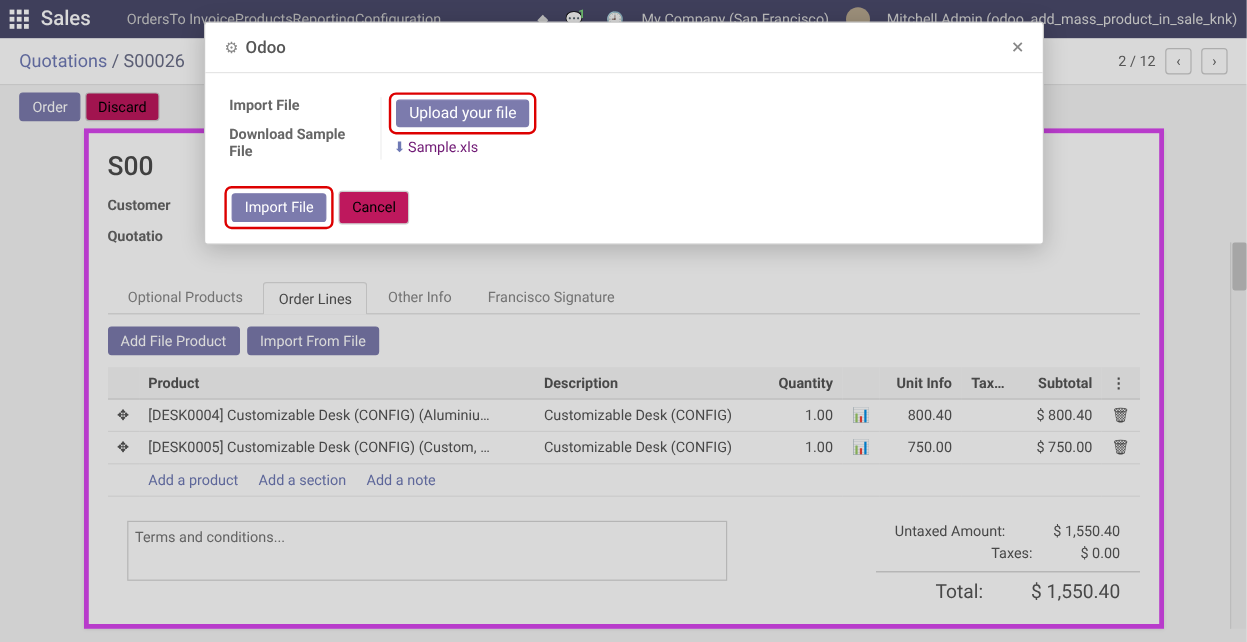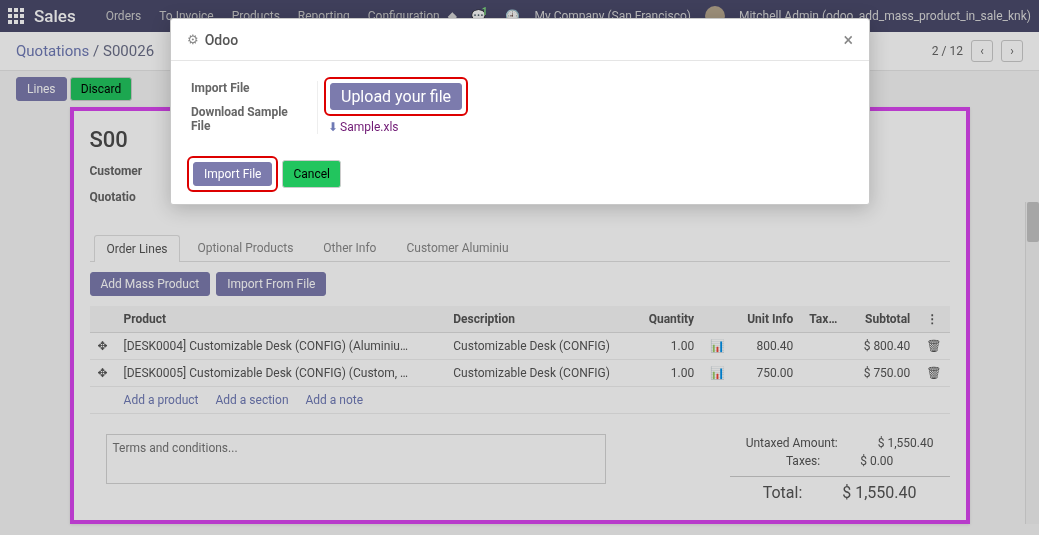--- a/index.html
+++ b/index.html
@@ -3,34 +3,34 @@
 <meta charset="utf-8">
 <style>
 * { margin:0; padding:0; box-sizing:border-box; font-family:-apple-system,BlinkMacSystemFont,"Segoe UI",Roboto,sans-serif; }
 body { width:1039px; height:535px; background:#f5f5f5; overflow:hidden; position:relative; font-size:13px; color:#4c4c4c; }
 
 .topbar { background:#4a4a6b; height:32px; display:flex; align-items:center; padding:0 8px; color:#fff; font-size:13px; }
 .apps-icon { width:16px; height:16px; display:inline-flex; flex-direction:column; justify-content:space-between; margin-right:10px; }
 .apps-icon span { display:flex; justify-content:space-between; }
 .apps-icon i { width:4px; height:4px; background:#fff; display:block; }
 .brand { font-size:17px; font-weight:500; margin-right:30px; }
-.mainnav { display:flex; gap:18px; }
+.mainnav { display:flex; }
 .mainnav span { color:#ccc; font-size:12px; }
 .top-right { margin-left:auto; display:flex; align-items:center; gap:14px; font-size:12px; color:#ddd; }
 .badge-green { color:#7fdc7f; font-weight:bold; font-size:10px; position:relative; top:-5px; right:4px;}
 .avatar { width:20px; height:20px; border-radius:50%; background:#b8a890; display:inline-block; }
 
 .breadcrumb-bar { background:#fff; border-bottom:1px solid #e5e5e5; padding:8px 16px; display:flex; align-items:center; }
 .breadcrumb { color:#6b6f89; font-size:15px; }
 .breadcrumb a { color:#6f7ab5; text-decoration:none; }
 .pager { margin-left:auto; display:flex; align-items:center; gap:8px; font-size:12px; color:#666; }
 .pager-btn { border:1px solid #ccc; background:#fff; width:22px; height:22px; display:flex; align-items:center; justify-content:center; border-radius:3px; cursor:pointer; color:#666;}
 
 .btnrow { padding:6px 16px; }
-.btn { border:1px solid #ccc; padding:4px 10px; font-size:12px; border-radius:3px; background:#22c55e; cursor:pointer; }
+.btn { border:1px solid #ccc; padding:4px 10px; font-size:12px; border-radius:3px; background:#be185d; cursor:pointer; }
 .btn.primary { background:#7c7bad; border-color:#7c7bad; color:#fff; }
 
 .formwrap { margin:0 auto; width:900px; background:#fff; border:4px solid #d946ef; box-shadow:0 1px 3px rgba(0,0,0,.1); padding:16px; position:relative; }
 .formwrap h1 { font-size:22px; font-weight:500; color:#4c4c4c; }
 .field-row { margin-top:12px; font-size:12px; }
 .field-label { font-weight:bold; color:#666; }
 
 .tabs { margin-top:30px; border-bottom:1px solid #e0e0e0; display:flex; gap:4px; padding:0 4px;}
 .tab { padding:6px 12px; font-size:12px; color:#888; border:1px solid transparent; border-bottom:none; cursor:pointer; }
 .tab.active { color:#555; border-color:#e0e0e0; background:#fff; border-radius:3px 3px 0 0; position:relative; top:1px; }
@@ -41,35 +41,35 @@
 .grid th { text-align:left; padding:6px 8px; border-bottom:1px solid #ddd; color:#555; font-weight:bold; background:#f7f7f7;}
 .grid th.right, .grid td.right { text-align:right; }
 .grid td { padding:6px 8px; border-bottom:1px solid #eee; color:#555; }
 .add-line { color:#6f7ab5; cursor:pointer; margin-right:14px; font-size:12px; }
 .drag { color:#888; }
 .trash { color:#aaa; cursor:pointer; }
 .chart-icon { color:#6b7bb0;}
 
 .terms { margin-top:20px; width:500px; height:50px; border:1px solid #d5d5d5; padding:6px; color:#aaa; font-size:12px; resize:none;margin-left:16px; }
 .totals { margin-top:20px; float:right; font-size:12px; color:#555; }
-.totals div { text-align:right; padding:2px 16px; display:flex; justify-content:center; gap:40px;}
+.totals div { text-align:right; padding:2px 16px; display:flex; justify-content:flex-end; gap:40px;}
 .totals .total-line { border-top:1px solid #ccc; margin-top:6px; padding-top:6px; font-size:16px; font-weight:normal;}
 .clearfix::after { content:""; display:table; clear:both; }
 
 
 .overlay { position:absolute; top:0; left:0; right:0; bottom:0; background:rgba(0,0,0,.15); }
 .modal { position:absolute; top:18px; left:170px; width:700px; background:#fff; border:1px solid #c8c8c8; border-radius:3px; box-shadow:0 4px 20px rgba(0,0,0,.2); }
 .modal-head { padding:10px 16px; border-bottom:1px solid #e5e5e5; display:flex; align-items:center; }
 .modal-head .gear { color:#888; margin-right:6px; font-size:13px;}
 .modal-head .title { font-size:14px; font-weight:500; color:#555; }
 .modal-head .close { margin-left:auto; color:#888; cursor:pointer; font-size:18px; }
 .modal-body { padding:20px 20px 14px; display:flex; gap:16px; }
 .label-col { width:110px; font-size:12px; color:#666; font-weight:bold; }
 .val-col { flex:1; font-size:12px; }
-.upload-btn { background:#7c7bad; color:#fff; border:1px solid #7c7bad; border-radius:3px; padding:3px 10px; font-size:16px; cursor:pointer; display:inline-block;}
+.upload-btn { background:#7c7bad; color:#fff; border:1px solid #7c7bad; border-radius:3px; padding:3px 10px; font-size:13px; cursor:pointer; display:inline-block;}
 .sample-link { color:#701a75; text-decoration:none; }
 .dl-icon { color:#6f7ab5; margin-right:2px; }
 .modal-foot { padding:12px 20px 16px; display:flex; gap:8px; }
 
 .red-ring { outline:2px solid #d00; outline-offset:2px; border-radius:2px; }
 
 .scrollbar { position:absolute; right:0; top:95px; bottom:0; width:14px; background:#f0f0f0; border-left:1px solid #ddd;}
 .scrollthumb { position:absolute; top:0; width:12px; left:1px; height:40px; background:#c4c4c4; border-radius:2px;}
 </style>
 </head>
@@ -116,39 +116,39 @@
     <a href="#">Quotations</a> / <span>S00026</span>
   </span>
   <div class="pager">
     <span><span>2</span> / <span>12</span></span>
     <span class="pager-btn">‹</span>
     <span class="pager-btn">›</span>
   </div>
 </div>
 
 <div class="btnrow">
-  <button class="btn primary">Lines</button>
+  <button class="btn primary">Order</button>
   <button class="btn">Discard</button>
 </div>
 
 <div style="position:relative;">
 <div class="formwrap">
   <h1>S00</h1>
   <div class="field-row"><span class="field-label">Customer</span></div>
   <div class="field-row"><span class="field-label">Quotatio</span></div>
 
   <div class="tabs">
+    <div class="tab">Optional Products</div>
     <div class="tab active">Order Lines</div>
-    <div class="tab">Optional Products</div>
     <div class="tab">Other Info</div>
-    <div class="tab">Customer Aluminiu</div>
+    <div class="tab">Francisco Signature</div>
   </div>
 
   <div class="tab-btns">
-    <button class="btn primary">Add Mass Product</button>
+    <button class="btn primary">Add File Product</button>
     <button class="btn primary">Import From File</button>
   </div>
 
   <table class="grid">
     <thead>
           <tr>
       <th style="width:20px"></th>
       <th>Product</th>
       <th>Description</th>
       <th class="right">Quantity</th>

